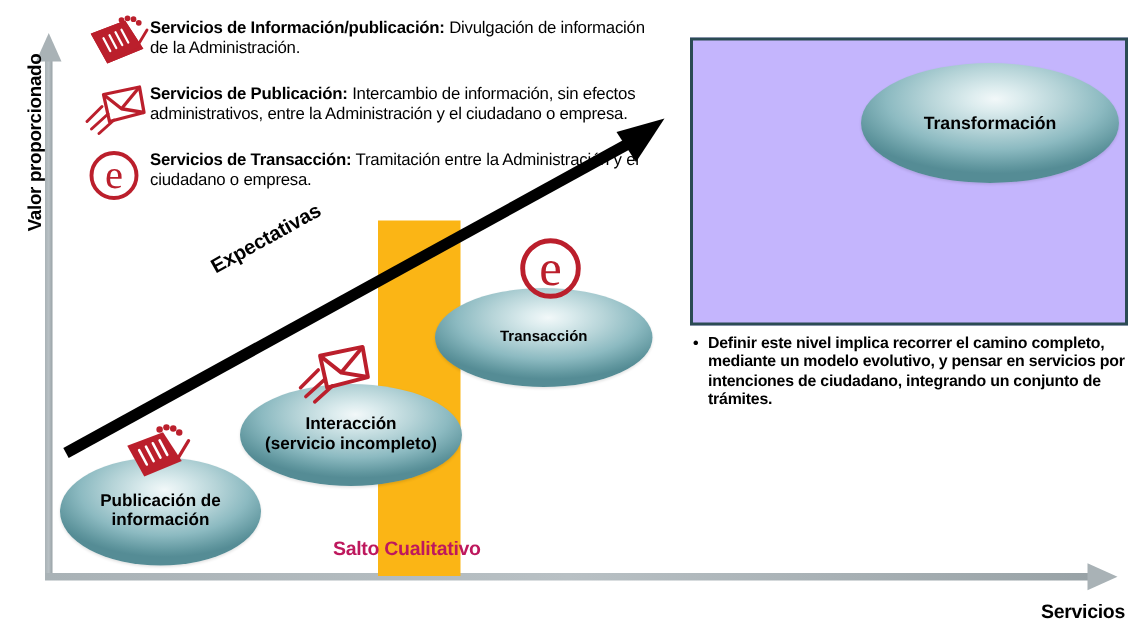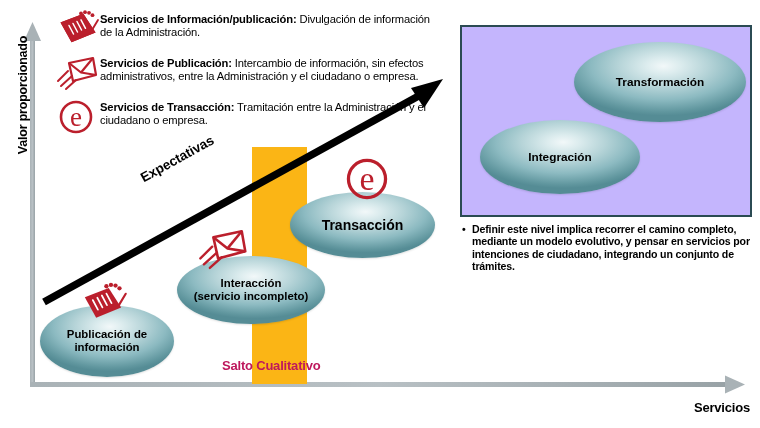--- a/index.html
+++ b/index.html
@@ -66,22 +66,22 @@
     background:radial-gradient(ellipse 62% 62% at 52% 30%,
         #f2f8f9 0%, #dcecee 16%, #b6d4d8 42%, #8cbac1 68%, #61979f 92%, #558c95 100%);
     display:flex;align-items:center;justify-content:center;
     text-align:center;
     color:#000;font-weight:bold;
     box-shadow:0 1px 2px rgba(0,0,0,.12);
   }
   .ellipse span{line-height:12.6px;display:block;}
 
   #ell-publicacion{left:40px;top:305px;width:134px;height:72px;font-size:11.4px;}
-  #ell-interaccion{left:177px;top:256px;width:148px;height:68px;font-size:11.4px;}
-  #ell-transaccion{left:290px;top:192px;width:145px;height:66px;font-size:14px;}
+  #ell-interaccion{left:160px;top:256px;width:148px;height:68px;font-size:11.4px;}
+  #ell-transaccion{left:290px;top:192px;width:145px;height:66px;font-size:10px;}
   #ell-integracion{left:478px;top:118px;width:160px;height:74px;font-size:11.8px;}
   #ell-transformacion{left:572px;top:40px;width:172px;height:80px;font-size:11.8px;}
 
   
   .chart-icon{position:absolute;}
 
   
   .panel{
     position:absolute;left:460px;top:25px;width:288px;height:188px;
     border:2px solid #2b4b53;background:#c4b5fd;
@@ -251,23 +251,20 @@
     <svg width="48" height="48" viewBox="0 0 44 44">
       <circle cx="22" cy="22" r="17" fill="none" stroke="#bb1f2c" stroke-width="3"></circle>
       <text x="22" y="32" font-family="Liberation Serif, serif" font-size="31" fill="#bb1f2c" text-anchor="middle">e</text>
     </svg>
   </div>
 
   <div class="panel">
     <div class="ellipse" id="ell-transformacion" style="left:112px;top:15px;">
       <span>Transformación</span>
     </div>
-    <div class="ellipse" id="ell-integracion" style="left:18px;top:93px;">
-      <span>Integración</span>
-    </div>
   </div>
 
   <div class="panel-note">
     <span class="bullet">•</span>
     <span class="txt">Definir este nivel implica recorrer el camino completo, mediante un modelo evolutivo, y pensar en servicios por intenciones de ciudadano, integrando un conjunto de trámites.</span>
   </div>
 
 </div>
 
 </body></html>

